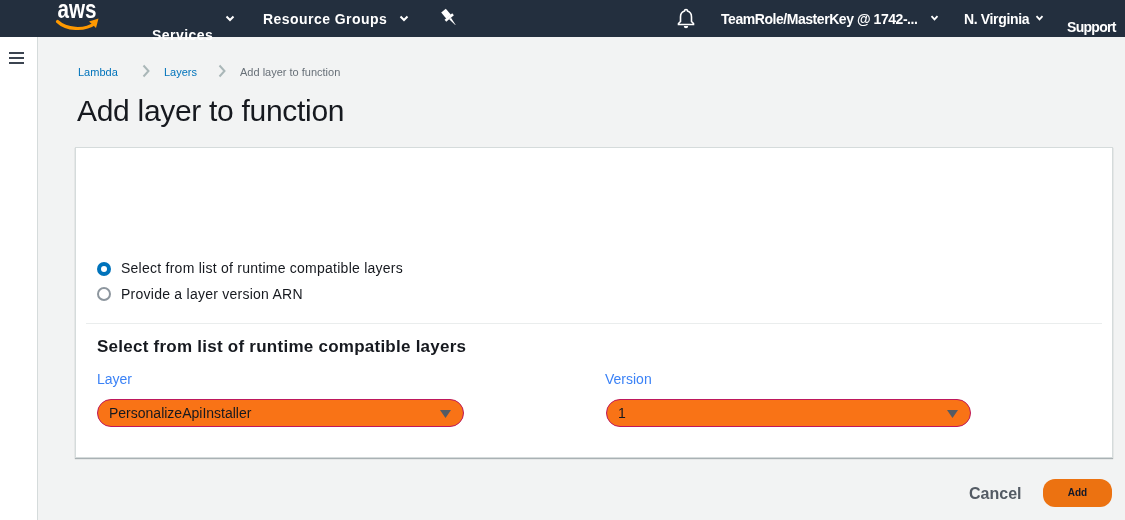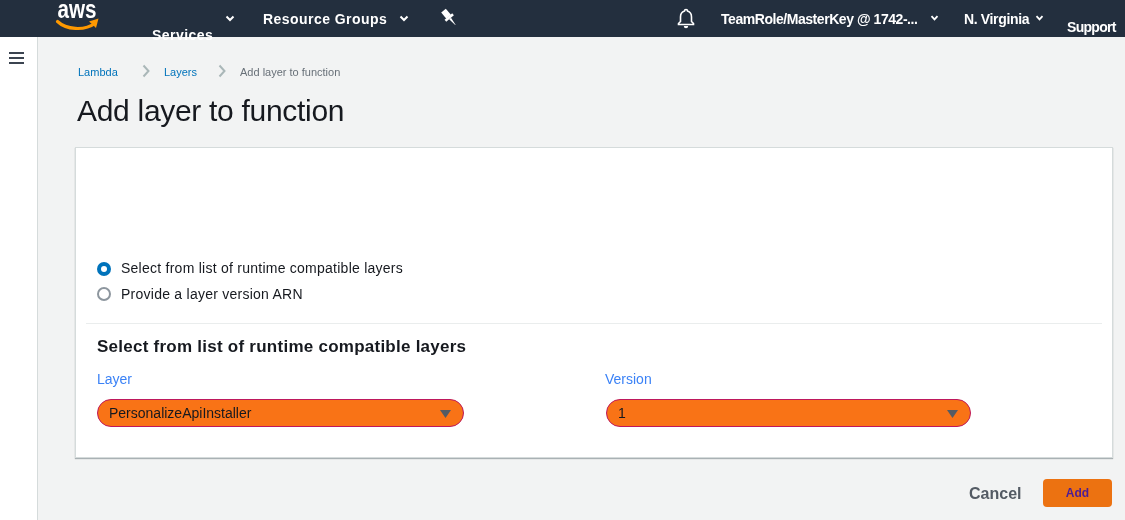--- a/index.html
+++ b/index.html
@@ -25,21 +25,21 @@
 .radio-on span { position:absolute; left:4px; top:4px; width:6px; height:6px; border-radius:50%; background:#ffffff; }
 .radio-off { position:absolute; width:14px; height:14px; border-radius:50%; border:2px solid #8d969e; background:#fff; }
 .rlabel { position:absolute; font-size:14px; color:#16191f; line-height:14px; white-space:nowrap; letter-spacing:0.25px; }
 #innerdiv { position:absolute; left:10px; top:175px; width:1016px; height:1px; background:#eaeded; }
 #sh { position:absolute; left:21px; top:190px; font-size:17px; font-weight:700; color:#16191f; line-height:17px; letter-spacing:0.25px; }
 .flabel { position:absolute; font-size:14px; color:#3b82f6; line-height:14px; }
 .dd { position:absolute; height:28px; background:#f97316; border:1px solid #be185d; border-radius:14px; font-size:14px; color:#16191f; line-height:26px; padding-left:11px; }
 .dd svg { position:absolute; right:12px; top:10px; }
 
 #cancel { position:absolute; left:969px; top:487px; font-size:16px; font-weight:700; color:#545b64; line-height:14px; }
-#addbtn { position:absolute; left:1043px; top:479px; width:69px; height:28px; background:#ec7211; border-radius:4px; color:#4c1d95; font-size:12px; font-weight:700; text-align:center; line-height:28px; }
+#addbtn { position:absolute; left:1043px; top:479px; width:69px; height:28px; background:#ec7211; border-radius:12px; color:#0f172a; font-size:10px; font-weight:700; text-align:center; line-height:28px; }
 </style>
 </head>
 <body>
 <div id="hdr">
 
   <svg class="abs" style="left:55px; top:0px;" width="48" height="33" viewBox="0 0 48 33">
     <text x="2.5" y="18.3" font-family="Liberation Sans" font-size="26" font-weight="700" fill="#ffffff" textLength="39" lengthAdjust="spacingAndGlyphs">aws</text>
     <path d="M2.5 21.5 C 11 29.5, 29 31.5, 40.5 23" fill="none" stroke="#f90" stroke-width="3.2" stroke-linecap="round"></path>
     <path d="M34 21.5 L 43.5 18.5 L 41 28 L 37.5 24.5 Z" fill="#f90"></path>
   </svg>

